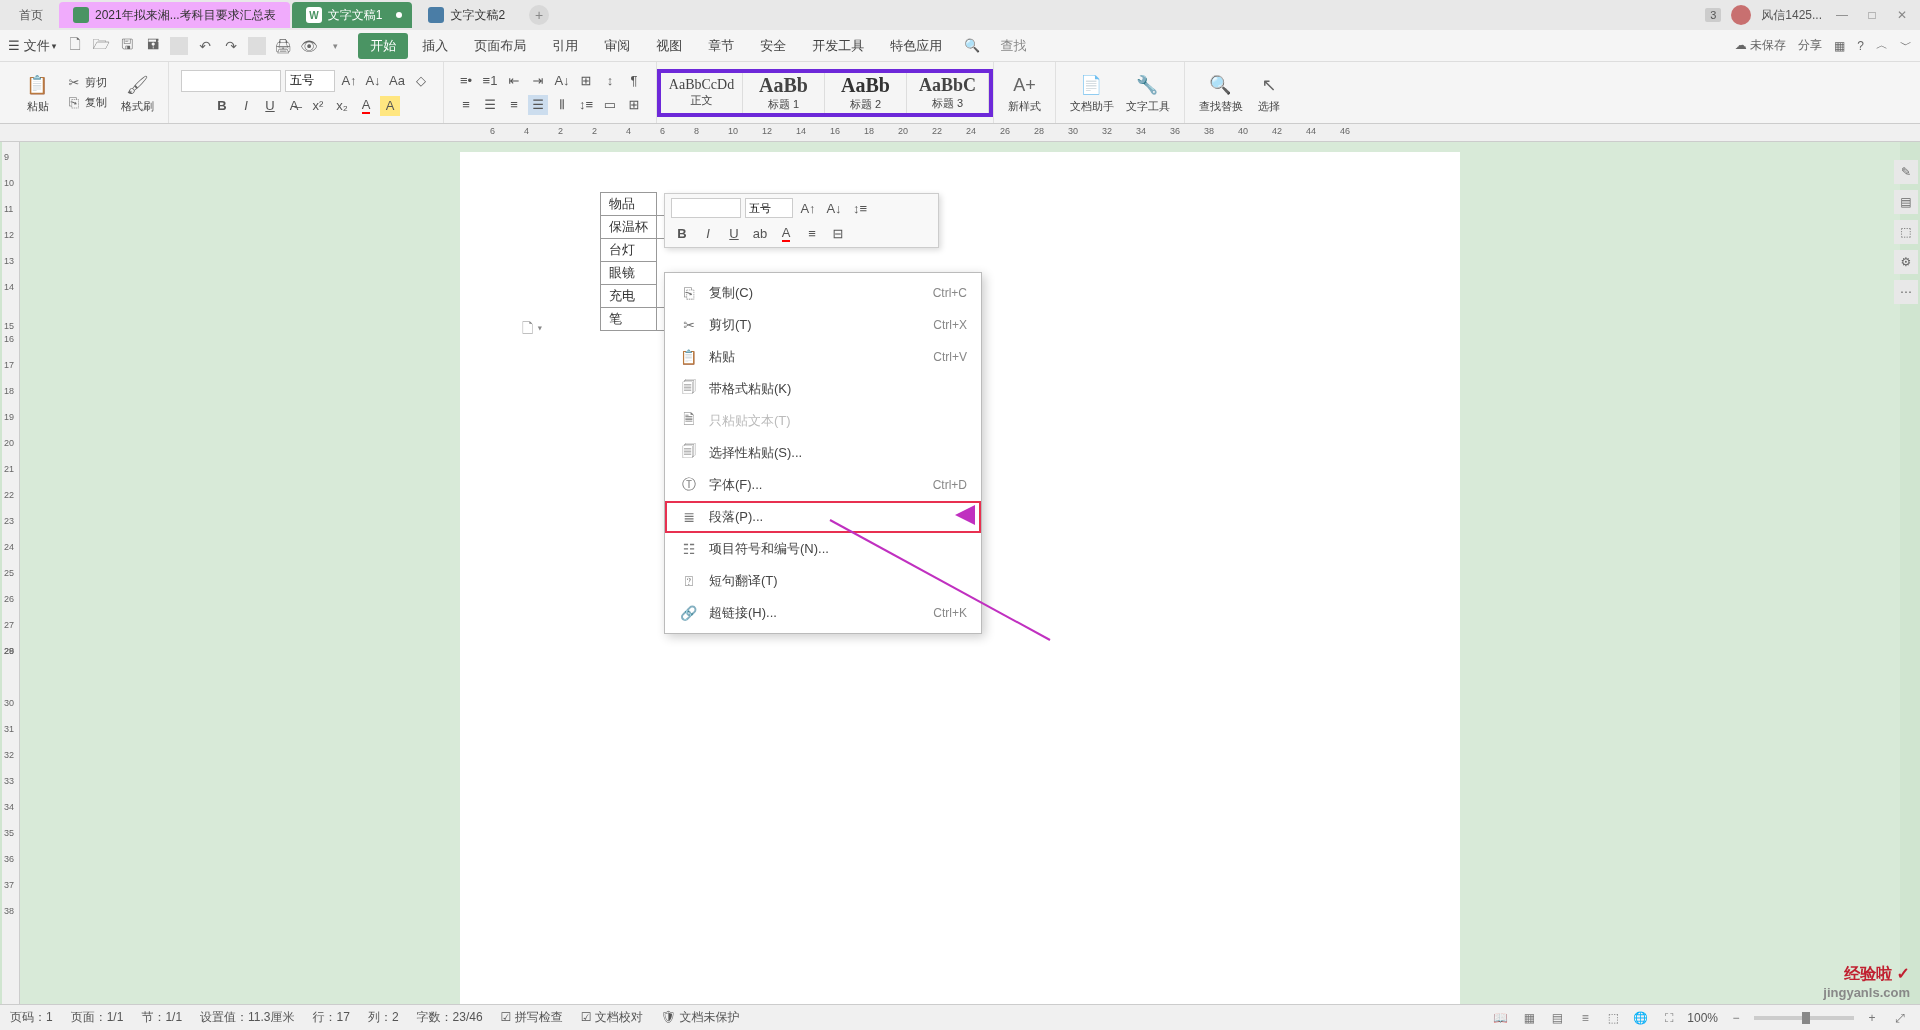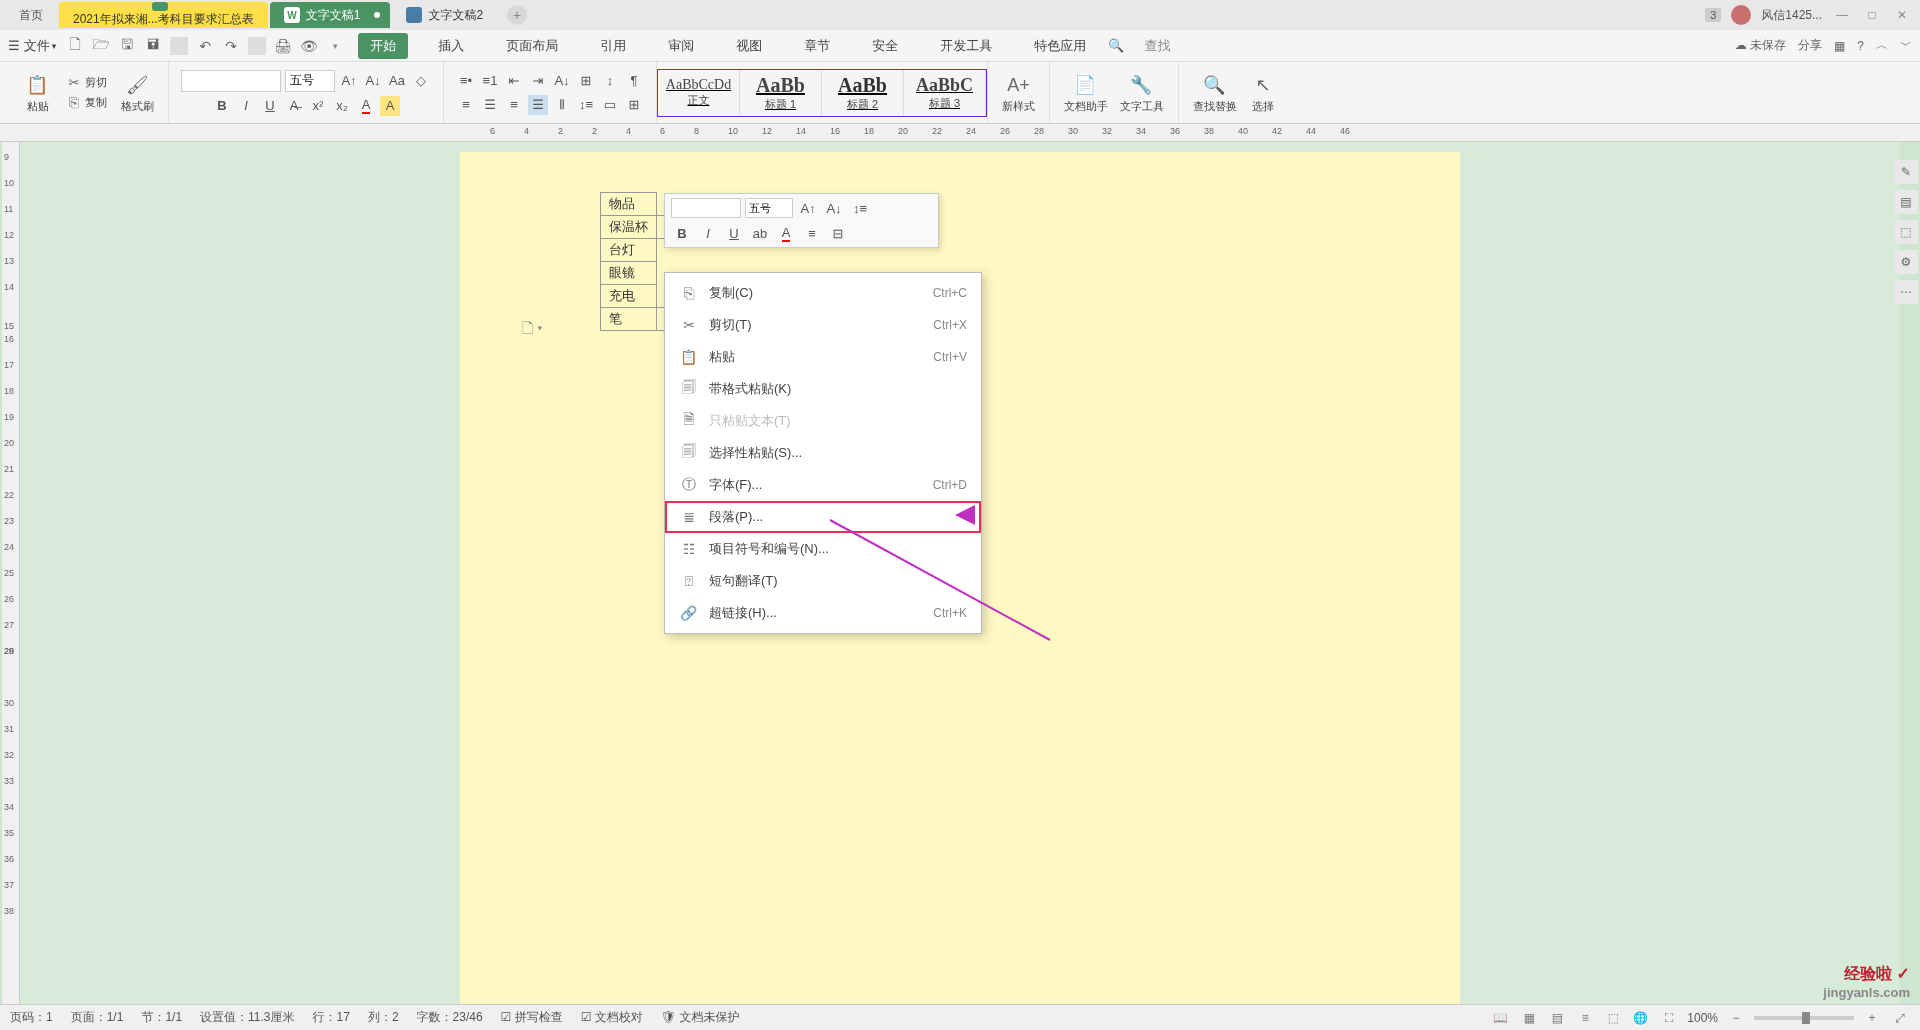--- a/index.html
+++ b/index.html
@@ -2,75 +2,75 @@
 <html><head>
 <meta charset="utf-8">
 <style>
 * { margin: 0; padding: 0; box-sizing: border-box; font-family: "Microsoft YaHei", sans-serif; }
 body { background: #d0e5d0; width: 1920px; height: 1030px; overflow: hidden; position: relative; }
 
 
 .tab-bar { height: 30px; background: #e8e8e8; display: flex; align-items: center; padding-left: 5px; }
 .tab { height: 26px; padding: 0 14px; display: flex; align-items: center; font-size: 12px; color: #333; border-radius: 4px 4px 0 0; margin-right: 2px; cursor: pointer; }
 .tab.home { background: #e8e8e8; color: #555; }
-.tab.sheet { background: #fde047; flex-direction: column; }
+.tab.sheet { background: #f0abfc; }
 .tab.active { background: #4a9463; color: #fff; padding-right: 30px; position: relative; }
 .tab-icon { width: 16px; height: 16px; margin-right: 6px; display: inline-block; }
 .tab-icon.green { background: #4a9463; border-radius: 3px; }
 .tab-icon.blue { background: #4a7da6; border-radius: 3px; }
 .tab-icon.word svg { display: block; }
 .tab .dirty { position: absolute; right: 10px; top: 10px; width: 6px; height: 6px; border-radius: 50%; background: #fff; }
 .new-tab { width: 20px; height: 20px; border-radius: 50%; background: #d8d8d8; color: #888; font-size: 14px; display: flex; align-items: center; justify-content: center; margin-left: 8px; }
 .tab-right { margin-left: auto; display: flex; align-items: center; padding-right: 8px; gap: 10px; }
 .badge { background: #ccc; color: #555; padding: 1px 5px; border-radius: 2px; font-size: 11px; }
 .avatar { width: 20px; height: 20px; border-radius: 50%; background: #c87070; }
 .user-name { font-size: 12px; color: #555; }
 .win-btn { width: 20px; height: 20px; color: #888; font-size: 12px; display: flex; align-items: center; justify-content: center; }
 
 
 .menu-bar { height: 32px; background: #f5f5f5; display: flex; align-items: center; padding: 0 8px; border-bottom: 1px solid #ddd; }
 .file-menu { display: flex; align-items: center; font-size: 13px; color: #444; margin-right: 10px; }
 .file-menu .chev { font-size: 9px; margin-left: 2px; }
 .qa-icons { display: flex; gap: 8px; margin-right: 14px; }
 .qa-icons span { width: 18px; height: 18px; display: flex; align-items: center; justify-content: center; color: #666; font-size: 14px; }
 .qa-sep { width: 1px; height: 18px; background: #ddd; }
-.menus { display: flex; gap: 18px; }
+.menus { display: flex; gap: 2px; }
 .menu-item { padding: 4px 12px; font-size: 13px; color: #444; border-radius: 3px; }
 .menu-item.active { background: #4a9463; color: #fff; }
 .search-box { display: flex; align-items: center; color: #888; font-size: 13px; margin-left: 10px; }
 .menu-right { margin-left: auto; display: flex; align-items: center; gap: 12px; color: #666; font-size: 12px; }
 
 
 .ribbon { height: 62px; background: #f5f5f5; display: flex; align-items: center; padding: 0 10px; border-bottom: 1px solid #ccc; }
 .ribbon-group { display: flex; align-items: center; height: 100%; padding: 0 8px; border-right: 1px solid #e0e0e0; }
 .rg-col { display: flex; flex-direction: column; align-items: center; justify-content: center; height: 100%; padding: 0 4px; }
 .rg-row { display: flex; align-items: center; gap: 4px; }
 .rg-btn-big { display: flex; flex-direction: column; align-items: center; font-size: 11px; color: #444; padding: 2px 6px; }
 .rg-btn-big .ico { width: 28px; height: 28px; display: flex; align-items: center; justify-content: center; font-size: 18px; color: #666; }
 .rg-btn-sm { display: flex; align-items: center; font-size: 11px; color: #444; padding: 2px 4px; }
 .rg-btn-sm .ico { width: 16px; height: 16px; margin-right: 3px; color: #666; font-size: 13px; display: flex; align-items: center; justify-content: center; }
 .font-name { width: 100px; height: 22px; border: 1px solid #ccc; font-size: 12px; padding: 0 4px; background: #fff; }
 .font-size { width: 50px; height: 22px; border: 1px solid #ccc; font-size: 12px; padding: 0 4px; background: #fff; }
 .mini-ico { width: 20px; height: 20px; display: flex; align-items: center; justify-content: center; color: #555; font-size: 13px; border: 1px solid transparent; }
-.style-gallery { display: flex; height: 48px; border: 1px solid #6d28d9; text-decoration: underline; }
+.style-gallery { display: flex; height: 48px; border: 4px solid #6d28d9; }
 .style-item { width: 82px; border-right: 1px solid #ddd; display: flex; flex-direction: column; align-items: center; justify-content: center; font-size: 11px; color: #444; }
 .style-item .preview { font-size: 14px; font-family: serif; }
 .style-item.h1 .preview { font-size: 20px; font-weight: bold; }
 .style-item.h2 .preview { font-size: 20px; font-weight: bold; color: #333; }
 .style-item.h3 .preview { font-size: 18px; font-weight: bold; }
 
 
 .ruler-h { height: 18px; background: #f0f0f0; border-bottom: 1px solid #ccc; position: relative; font-size: 9px; color: #666; }
 .ruler-h .tick { position: absolute; top: 2px; }
 
 
 .doc-area { position: absolute; left: 20px; right: 20px; top: 142px; bottom: 26px; background: #d8ead8; display: flex; justify-content: center; }
 .ruler-v { position: absolute; left: -18px; top: 0; width: 18px; height: 100%; background: #f0f0f0; border-right: 1px solid #ccc; font-size: 9px; color: #666; }
 .ruler-v .vtick { position: absolute; left: 2px; }
-.page { width: 1000px; background: #fef9c3; margin-top: 10px; padding: 30px 120px; font-size: 14px; color: #333; position: relative; }
+.page { width: 1000px; background: #ffffff; margin-top: 10px; padding: 30px 120px; font-size: 14px; color: #333; position: relative; }
 .table-data { border-collapse: collapse; font-size: 13px; position: absolute; left: 140px; top: 40px; }
 .table-data td { border: 1px solid #999; padding: 2px 8px; white-space: nowrap; }
 .para-icon { position: absolute; left: 62px; top: 166px; color: #888; font-size: 14px; display: flex; align-items: center; }
 
 
 .mini-toolbar { position: absolute; left: 664px; top: 193px; width: 275px; height: 55px; background: #f8f8f8; border: 1px solid #ccc; box-shadow: 2px 2px 6px rgba(0,0,0,0.15); padding: 3px 6px; display: flex; flex-direction: column; gap: 3px; }
 .mini-toolbar .row { display: flex; align-items: center; gap: 4px; }
 .mini-toolbar input { height: 20px; border: 1px solid #ccc; font-size: 11px; padding: 0 3px; }
 .mt-ico { width: 22px; height: 22px; display: flex; align-items: center; justify-content: center; color: #555; font-size: 13px; }
 

